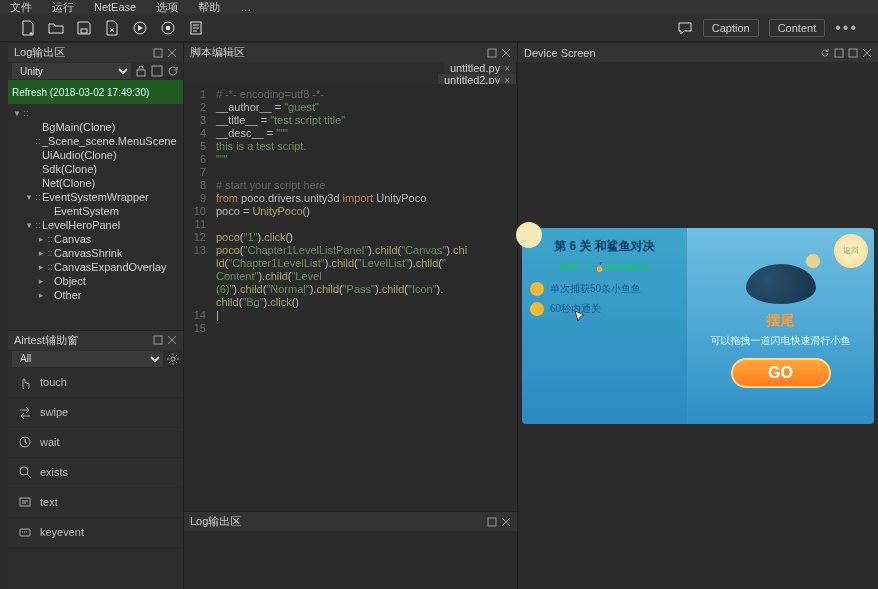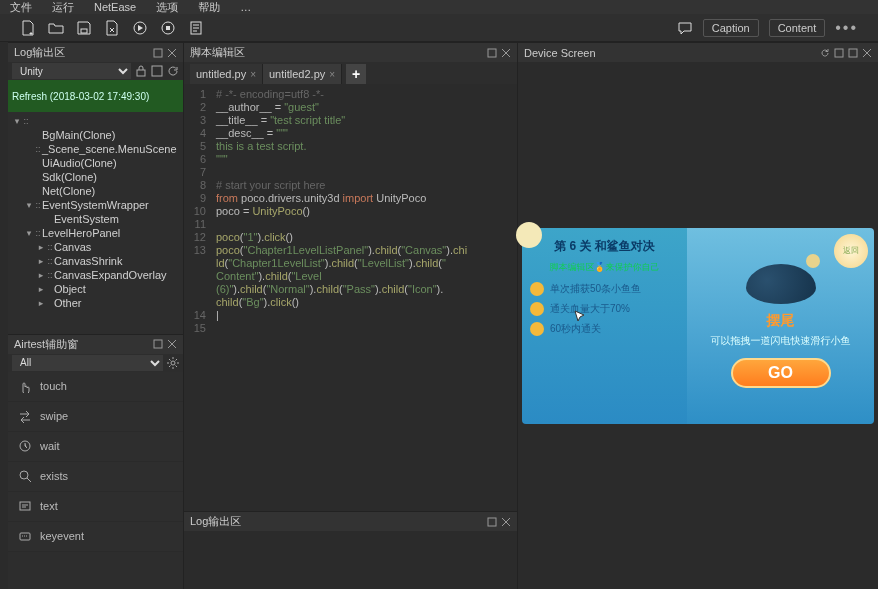--- a/index.html
+++ b/index.html
@@ -12,32 +12,32 @@
 .ticon { width:16px; height:16px; fill:#ddd; }
 .btn-outline { border:1px solid #555; padding:2px 8px; color:#ccc; font-size:11px; border-radius:2px; }
 .main { display:flex; height:547px; }
 .left-col { width:176px; display:flex; flex-direction:column; background:#2d2d2d; border-right:1px solid #222; }
 .panel-hd { height:20px; background:#333; display:flex; align-items:center; justify-content:space-between; padding:0 6px; font-size:11px; color:#ccc; border-top:1px solid #222; }
 .panel-hd-icons { display:flex; gap:4px; }
 .panel-hd-icons svg { width:10px; height:10px; fill:#999; }
 .select-row { height:18px; display:flex; align-items:center; padding:2px 4px; gap:4px; }
 .select-row select { background:#3a3a3a; color:#ddd; border:none; flex:1; font-size:10px; height:16px; padding:0 4px; }
 .select-row svg { width:12px; height:12px; fill:#aaa; }
-.refresh-bar { height:32px; background:#225a22; color:#cfe; font-size:10px; padding:1px 4px; display:flex; align-items:center; }
+.refresh-bar { height:24px; background:#225a22; color:#cfe; font-size:10px; padding:1px 4px; display:flex; align-items:center; }
 .tree { flex:1; overflow:auto; font-size:11px; padding:2px 0; }
 .tree-row { display:flex; align-items:center; height:14px; white-space:nowrap; cursor:pointer; padding-right:4px;}
 .tree-row span.twisty { width:10px; text-align:center; color:#999; font-size:9px;}
 .tree-row span.dot { width:8px; text-align:center; color:#888; font-size:9px;}
 .tree-row span.lbl { color:#d0d0d0; }
 .ind0{padding-left:4px}.ind1{padding-left:16px}.ind2{padding-left:28px}
 .airtest-list { flex:1; overflow:auto; }
 .action-item { height:30px; display:flex; align-items:center; gap:8px; padding:0 10px; border-bottom:1px solid #2a2a2a; cursor:pointer; background:#2e2e2e;}
 .action-item svg { width:14px; height:14px; fill:#aaa; }
 .mid-col { flex:1; display:flex; flex-direction:column; border-right:1px solid #222; }
-.tabs { height:22px; display:flex; align-items:flex-end; padding-left:6px; gap:0; background:#2d2d2d; }
+.tabs { height:22px; display:flex; align-items:flex-end; padding-left:6px; gap:0; background:#2d2d2d;flex-direction:column; }
 .tab { height:20px; padding:0 6px; background:#333; color:#ccc; display:flex; align-items:center; gap:4px; font-size:10px; border-right:1px solid #222; cursor:pointer;}
 .tab.active { background:#3a3a3a; }
 .tab .x { color:#888; font-size:10px; }
 .tab-add { width:20px; height:20px; background:#444; color:#fff; display:flex; align-items:center; justify-content:center; font-size:14px; font-weight:bold; cursor:pointer; margin-left:4px;}
 .editor { flex:1; display:flex; background:#2b2b2b; font-family:Consolas,monospace; font-size:11px; overflow:auto; }
 .gutter { width:28px; text-align:right; color:#666; padding:4px 6px 0 0; line-height:13px; background:#2b2b2b; }
 .code { padding:4px 0 0 4px; line-height:13px; white-space:pre; color:#bbb; }
 .c-com{color:#666}.c-str{color:#6b8e5e}.c-key{color:#c9795b}.c-fn{color:#a6a66a}
 .log-pane { height:58px; background:#2b2b2b; }
 .right-col { width:360px; display:flex; flex-direction:column; background:#2b2b2b; }
@@ -350,29 +350,25 @@
         <svg viewBox="0 0 10 10">
             <path d="M1 1l8 8M9 1l-8 8" stroke="#999"></path>
           </svg>
       </div>
     </div>
     <div class="device-area">
       <div class="game">
         <div class="game-left">
           <div class="corner"></div>
           <div class="game-title">第 6 关 和鲨鱼对决</div>
-          <div class="game-sub">脚本编辑区🏅来保护你自己</div>
+          <div class="game-sub">选择一个🏅脚本编辑区</div>
           <div id="tasks">
               <div class="task">
                 <div class="medal"></div>
                 <div class="t">单次捕获50条小鱼鱼</div>
-              </div>
-              <div class="task">
-                <div class="medal"></div>
-                <div class="t">通关血量大于70%</div>
               </div>
               <div class="task">
                 <div class="medal"></div>
                 <div class="t">60秒内通关</div>
               </div>
             </div>
           <svg class="cursor-ptr" style="left:52px;top:82px" viewBox="0 0 12 12">
               <path d="M1 1l3 10 2-4 4-2z" fill="#fff" stroke="#333"></path>
             </svg>
         </div>

